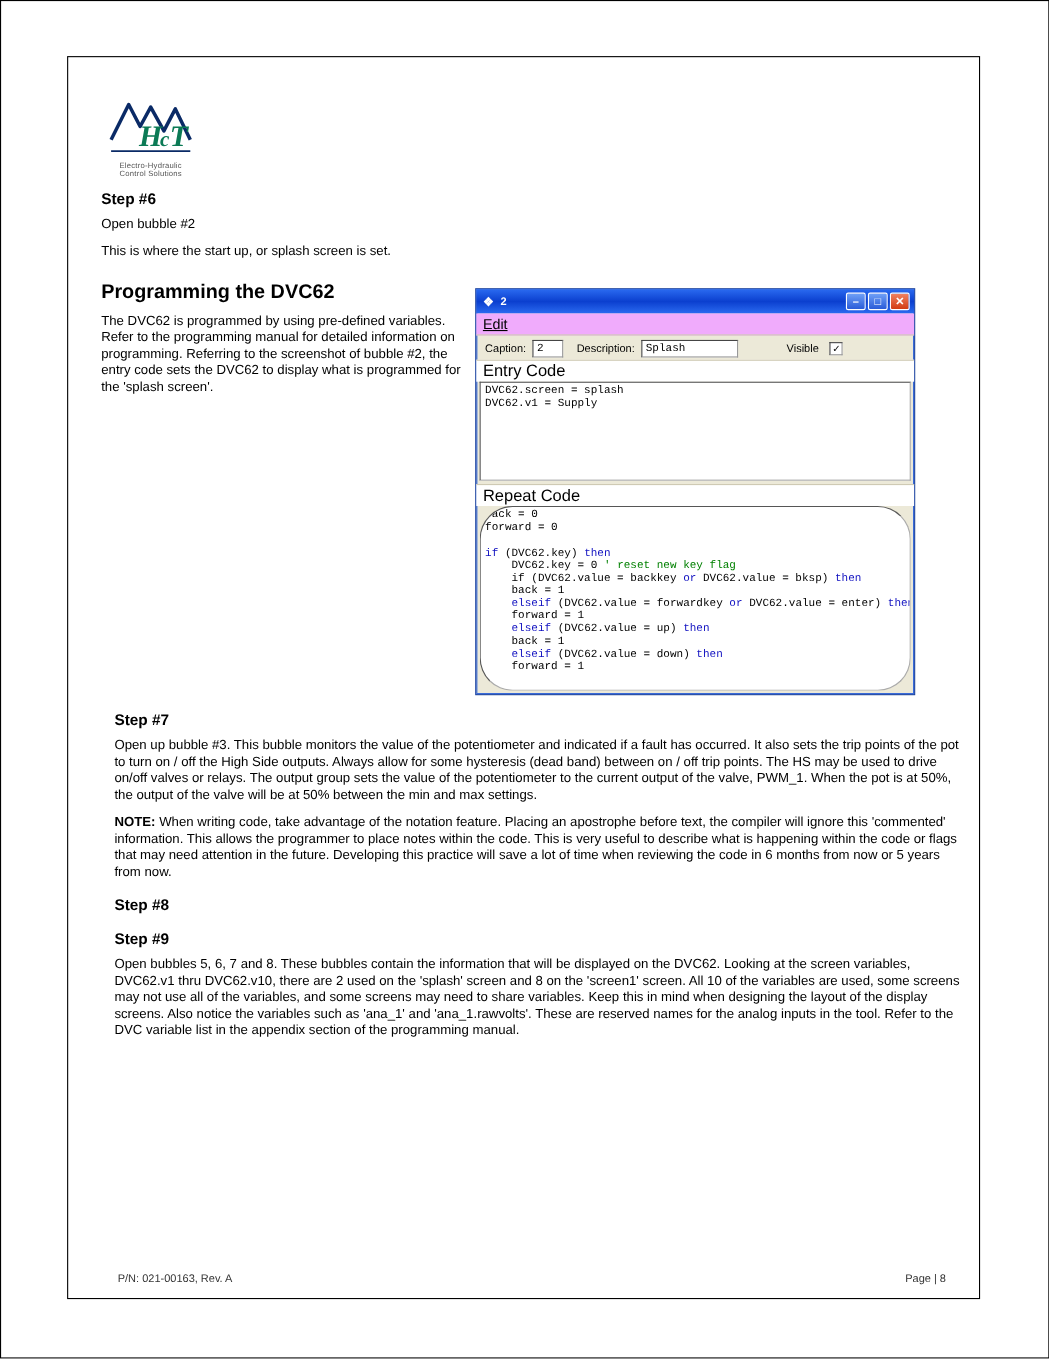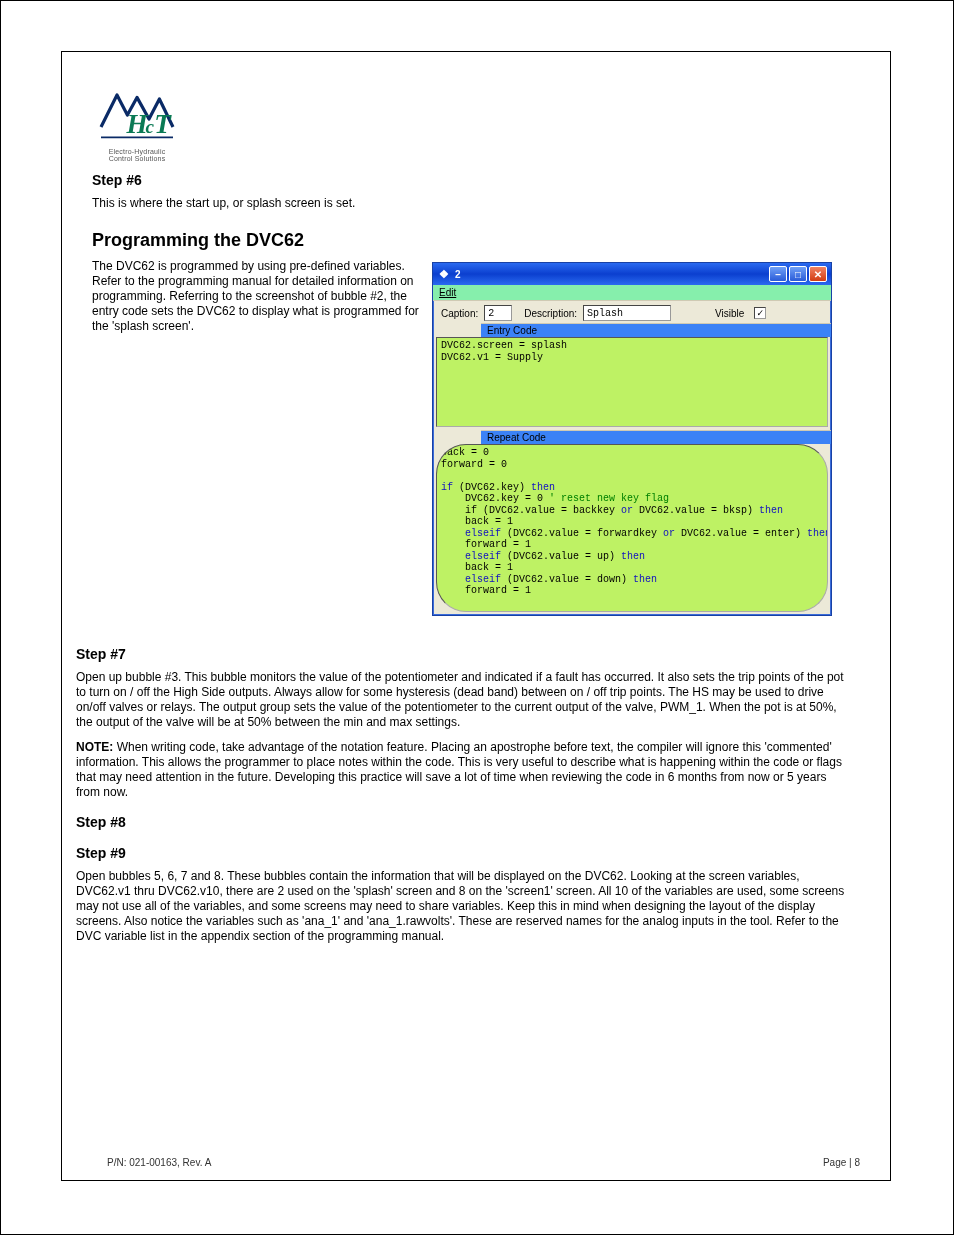--- a/index.html
+++ b/index.html
@@ -48,21 +48,21 @@
     margin-bottom: 6px;
   }
   .para { margin-bottom: 10px; }
   .big-heading {
     font-size: 18px;
     font-weight: bold;
     margin: 18px 0 8px 0;
   }
   .lower-text {
     position: absolute;
-    top: 580px; left: 14px;
+    top: 580px; left: 42px;
     width: 770px;
     font-size: 12px;
     line-height: 1.25;
   }
   .lower-text .heading { margin-top: 14px; }
   .note {
     font-size: 12px;
     line-height: 1.25;
   }
   .footer {
@@ -105,24 +105,24 @@
     border: 1px solid #fff;
     border-radius: 2px;
     display: inline-flex; align-items: center; justify-content: center;
     font-size: 10px; font-family: Arial, sans-serif;
     color: #fff;
     background: linear-gradient(to bottom,#6fa0f7,#2a5bd8);
     cursor: pointer;
   }
   .winbtn.close { background: linear-gradient(to bottom,#f08262,#d23c12); }
   .win-menubar {
-    background: #86efac;
+    background: #f0abfc;
     border-bottom: 1px solid #cfcab4;
     padding: 2px 6px;
-    font-size: 10px;
+    font-size: 13px;
   }
   .win-menubar span { text-decoration: underline; }
   .win-row {
     display: flex; align-items: center;
     padding: 4px 8px 2px 8px;
     gap: 4px;
     font-size: 10px;
   }
   .win-row label { margin-right: 2px; }
   .txt {
@@ -136,28 +136,27 @@
   .txt.caption { width: 28px; }
   .txt.desc { width: 88px; }
   .chk {
     width: 12px; height: 12px;
     border: 1px inset #999; background: #fff;
     display: inline-flex; align-items: center; justify-content: center;
     font-size: 9px; line-height: 9px;
     margin-left: 4px;
   }
   .section-label {
-    background: #3b82f6;
+    background: #ffffff;
     border-top: 1px solid #cfcab4;
     padding: 1px 6px 1px 6px;
-    font-size: 10px;
-    margin-left: 48px;
+    font-size: 15px;
   }
   .code-area {
-    background: #bef264;
+    background: #ffffff;
     border: 1px inset #aaa;
     margin: 0 3px 3px 3px;
     padding: 2px 4px;
     font-family: "Courier New", monospace;
     font-size: 10px;
     line-height: 1.15;
     white-space: pre;
     overflow: hidden;
   }
   .entry-area { height: 90px; }
@@ -178,20 +177,21 @@
         <text x="66" y="62" text-anchor="middle" font-family="Georgia,serif" font-weight="bold" font-style="italic" font-size="24" fill="#0b7a55">c</text>
         <text x="82" y="62" text-anchor="middle" font-family="Georgia,serif" font-weight="bold" font-style="italic" font-size="34" fill="#0b7a55">T</text>
         <line x1="5" y1="68" x2="95" y2="68" stroke="#0a2a66" stroke-width="2"></line>
       </svg>
       <div class="logo-text-top">Electro-Hydraulic</div>
       <div class="logo-text-bot">Control Solutions</div>
     </div>
 
     <div class="body-text">
       <div class="heading">Step #6</div>
+      <div class="para">Open bubble #2</div>
       <div class="para">This is where the start up, or splash screen is set.</div>
       <div class="big-heading">Programming the DVC62</div>
       <div class="para">The DVC62 is programmed by using pre-defined variables. Refer to the programming manual for detailed information on programming. Referring to the screenshot of bubble #2, the entry code sets the DVC62 to display what is programmed for the 'splash screen'.</div>
     </div>
 
     <div class="win">
       <div class="win-title">
         <span class="icon-slot">❖</span>
         <span>2</span>
         <span class="spacer"></span>

